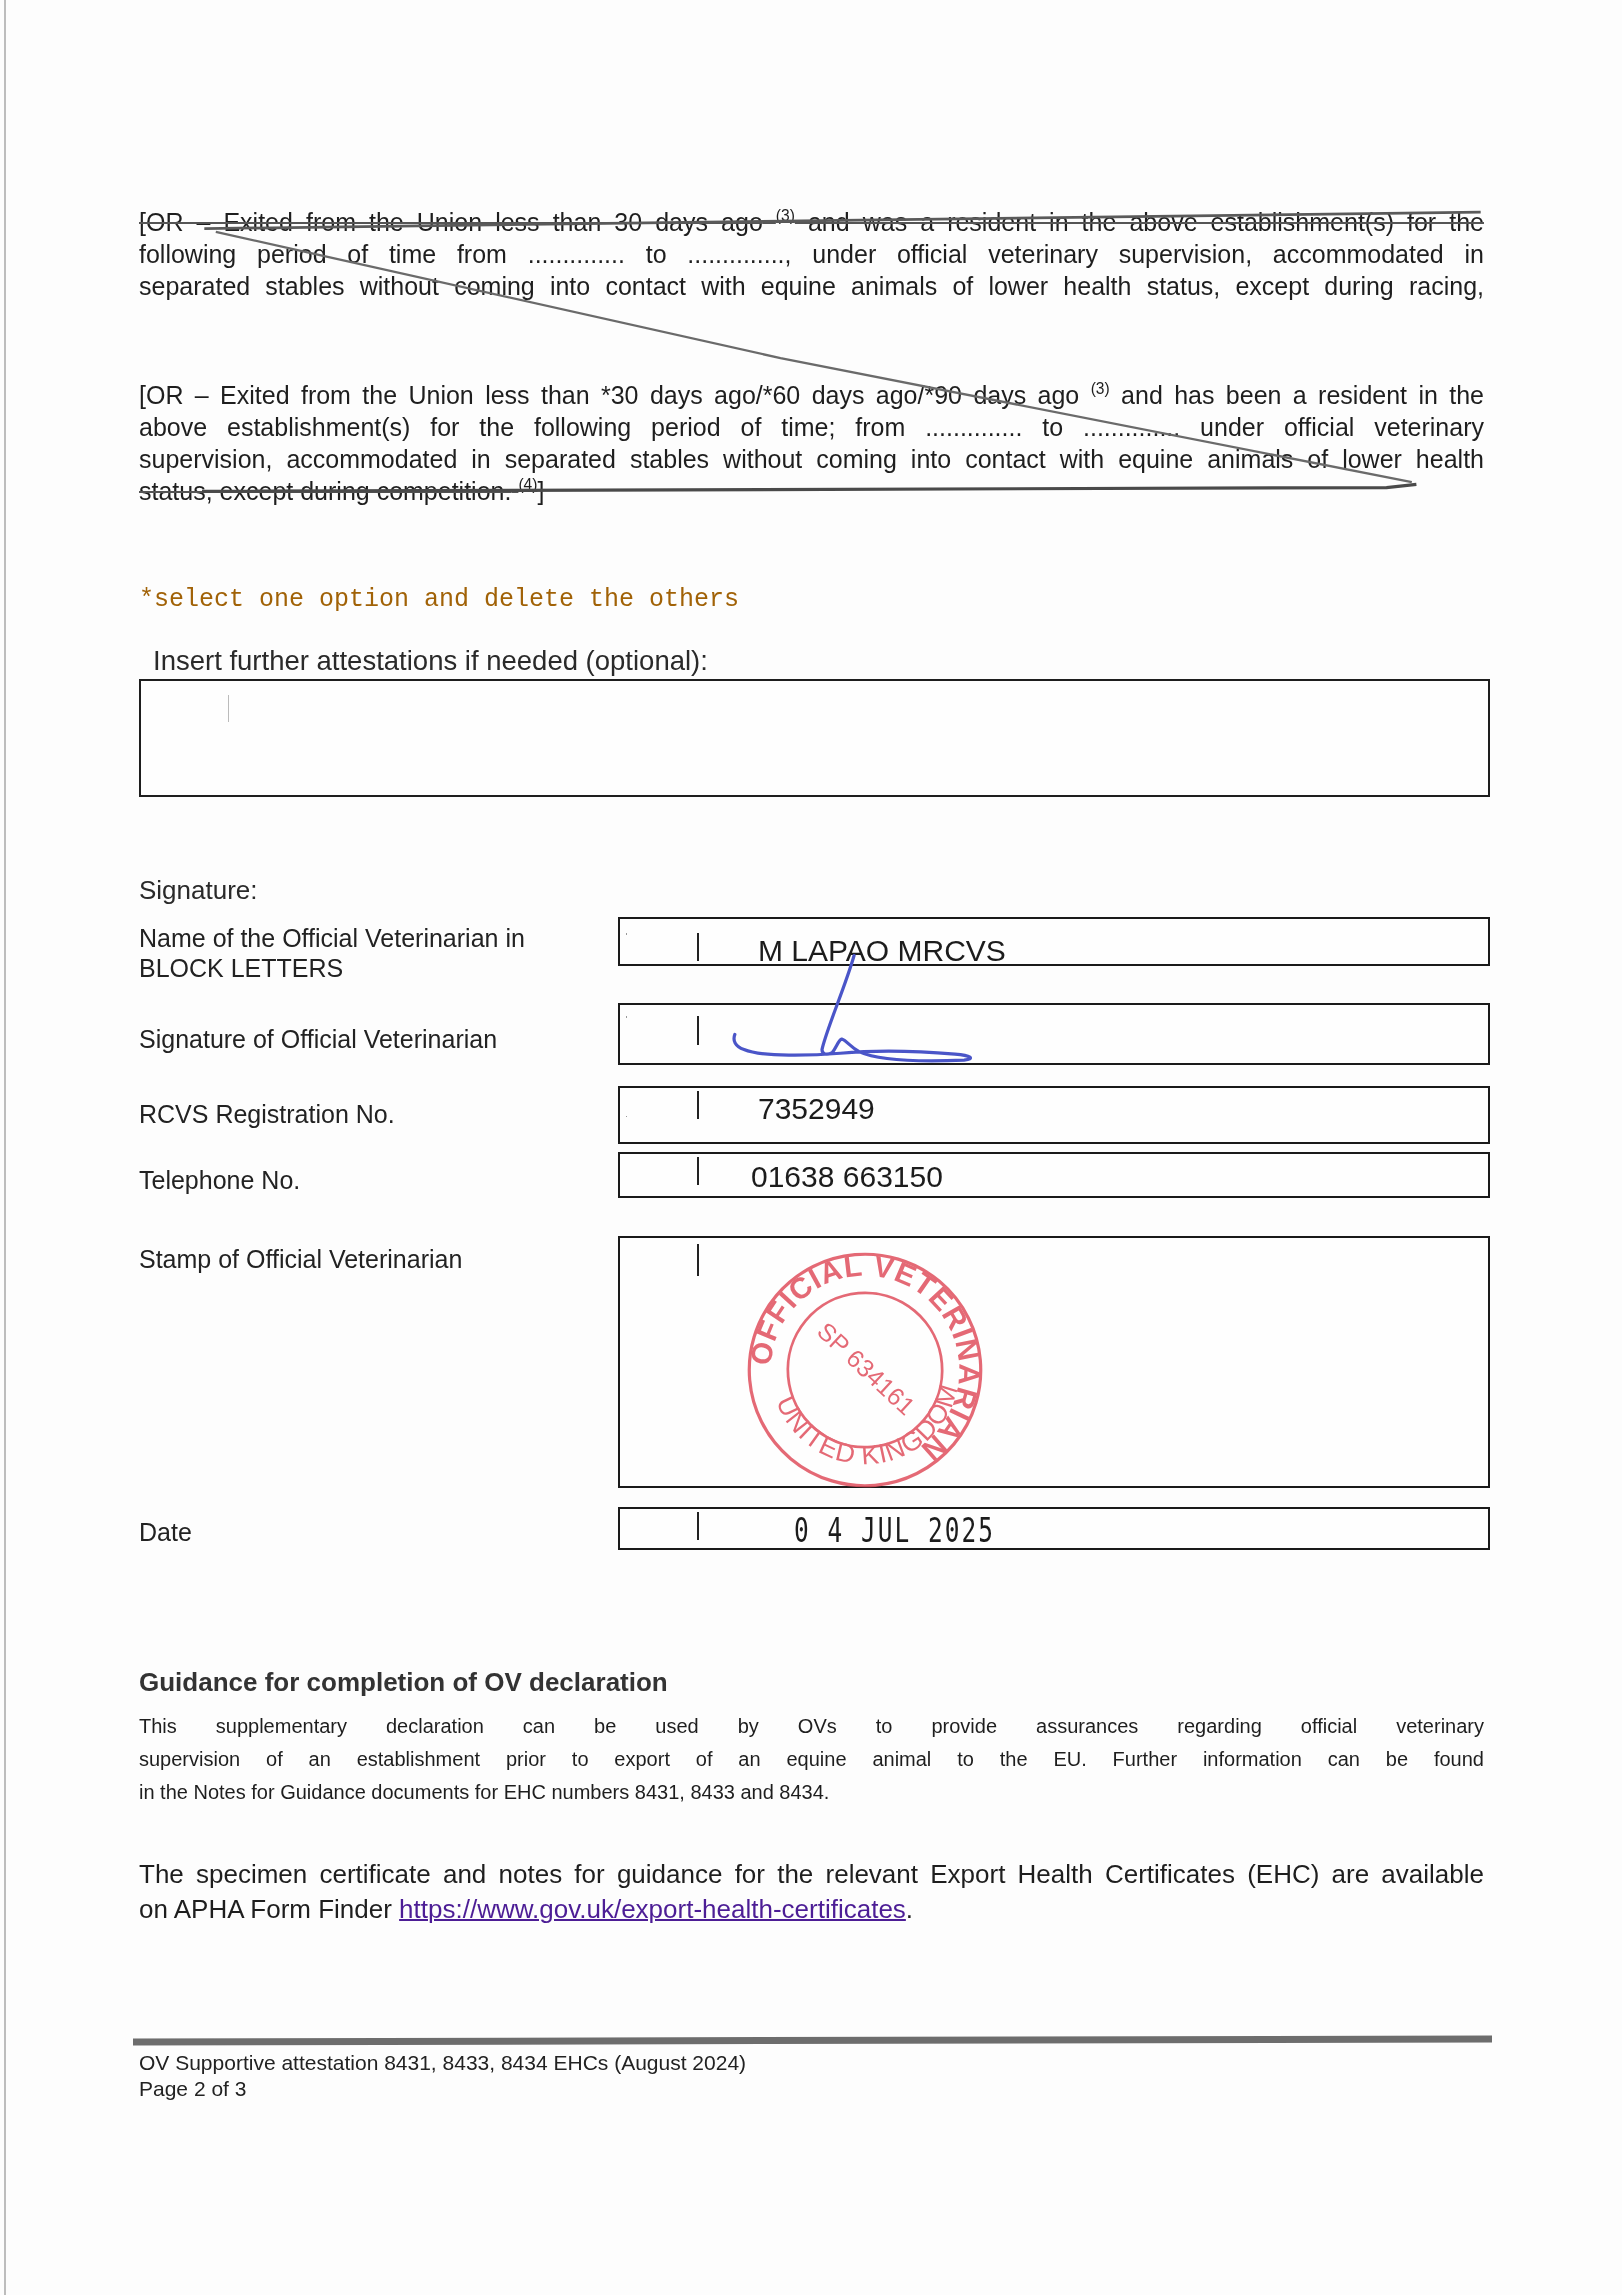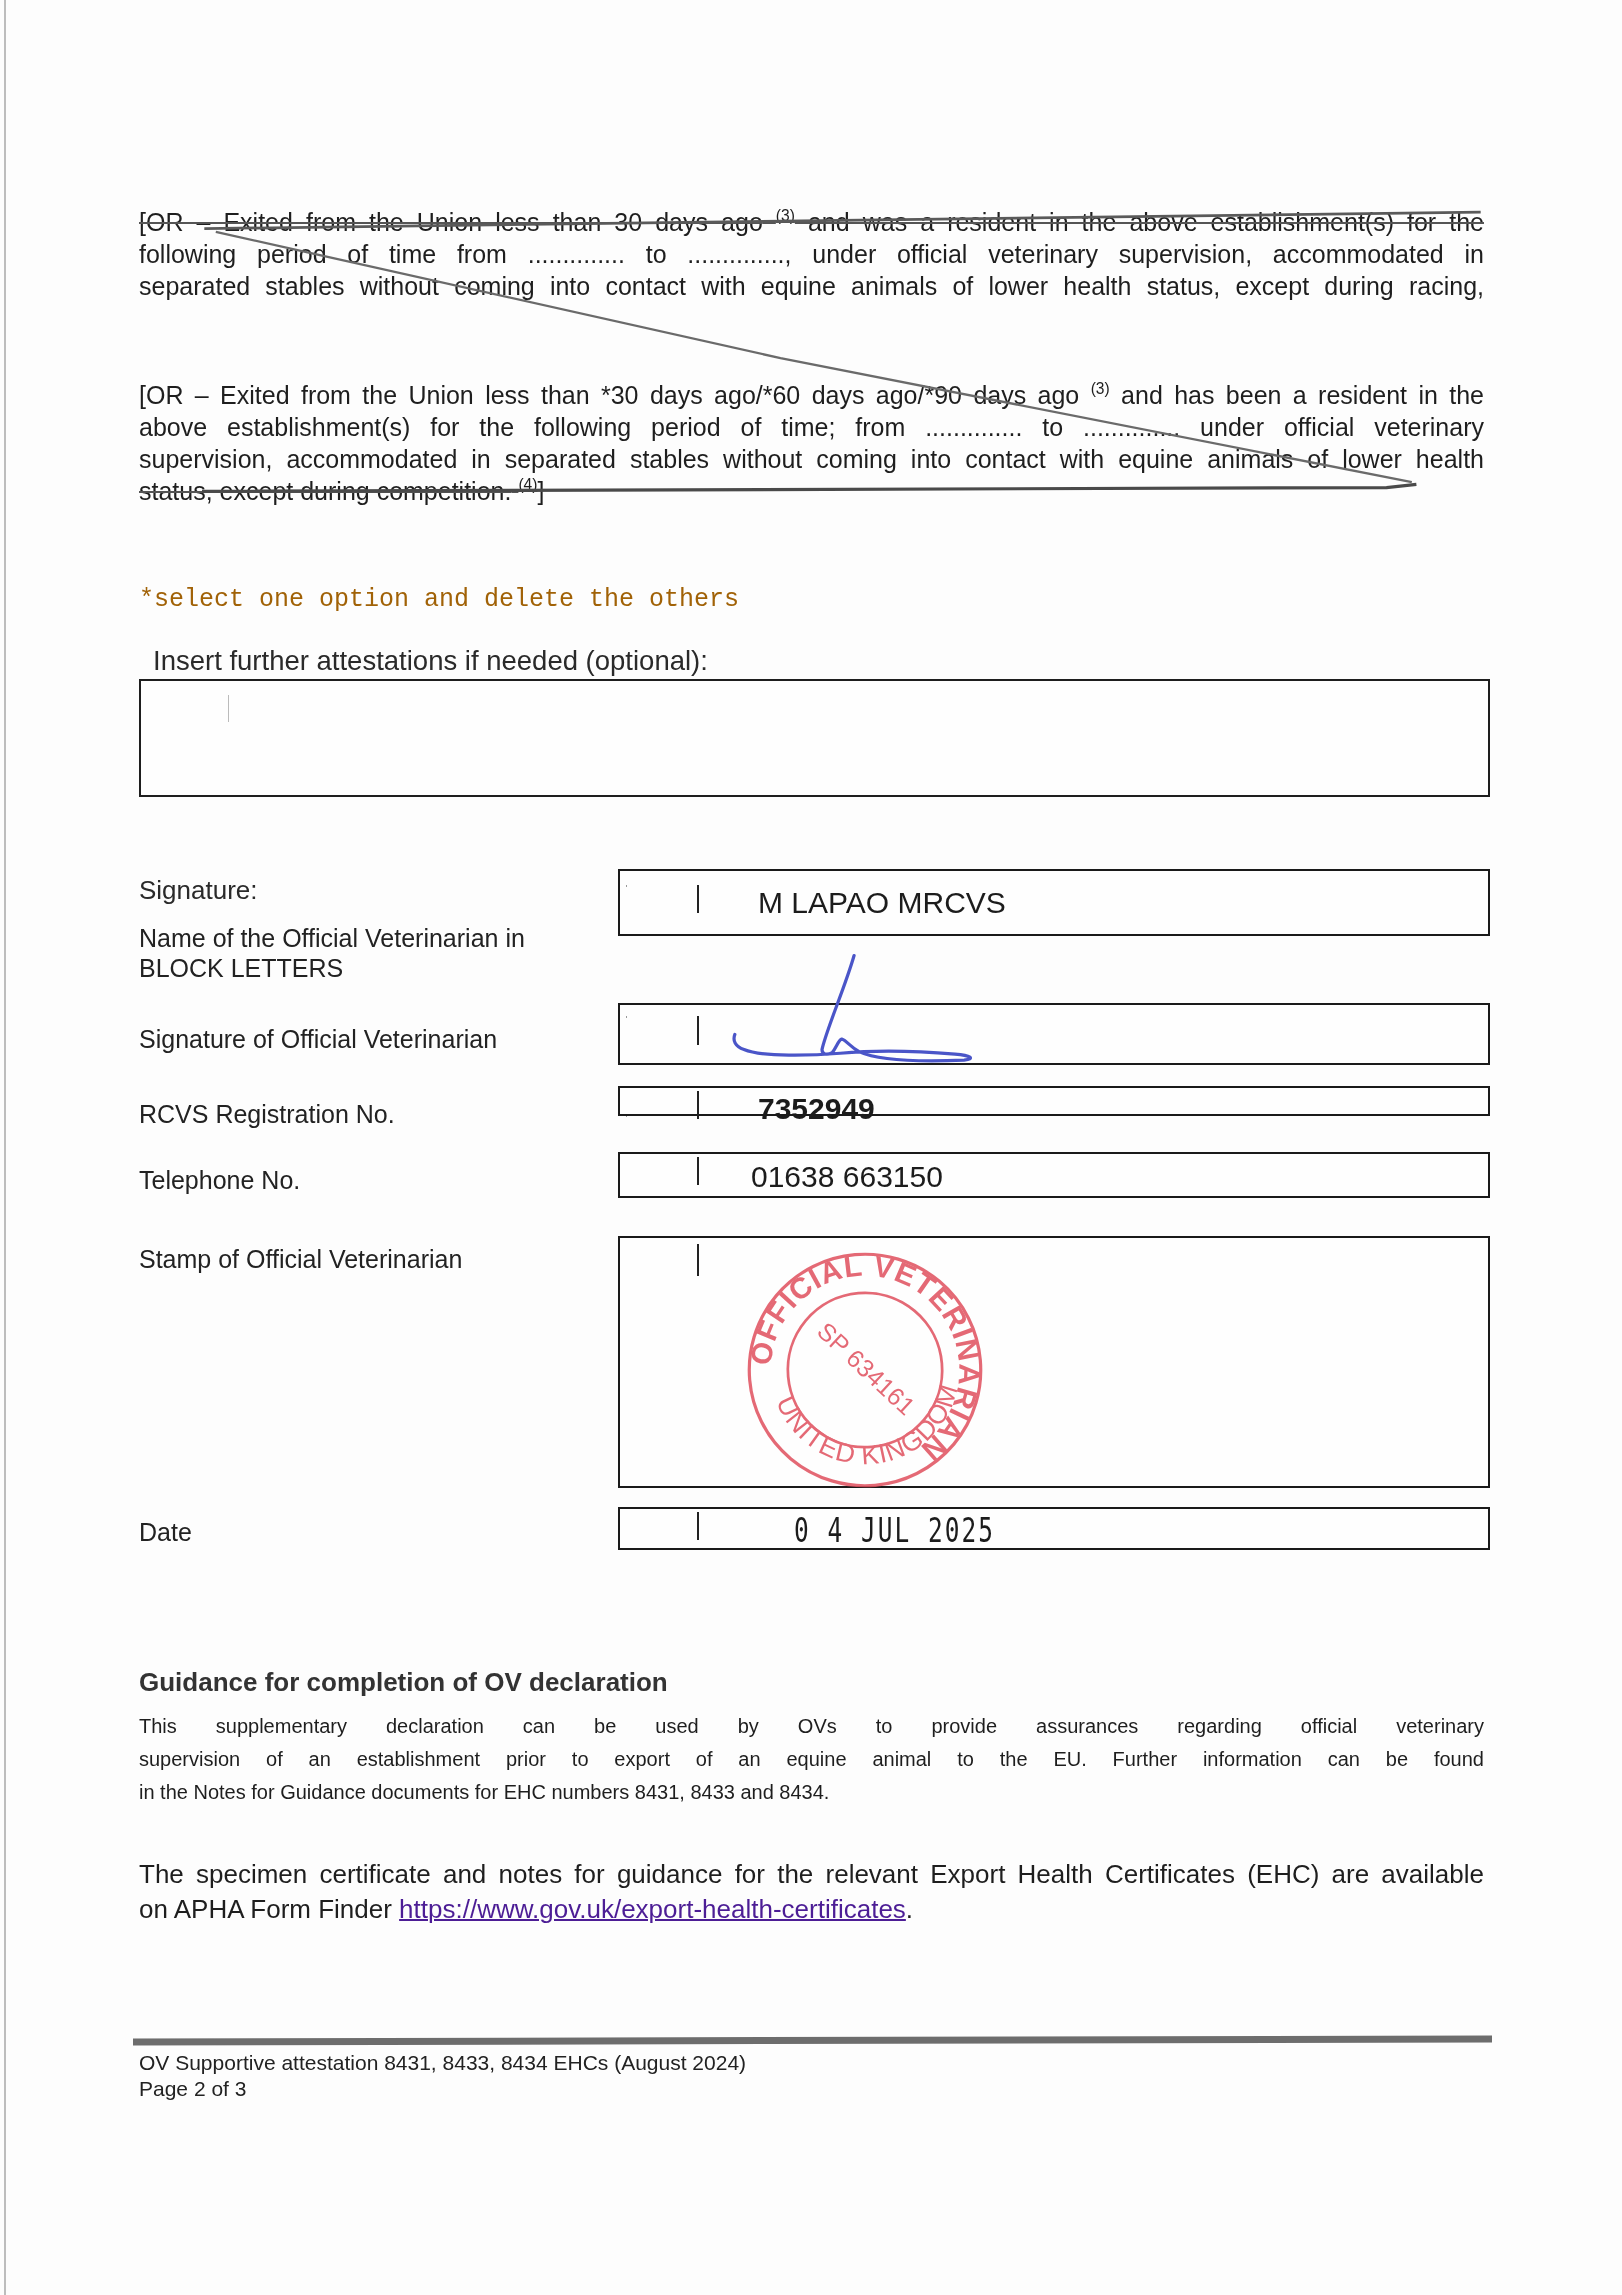--- a/index.html
+++ b/index.html
@@ -149,38 +149,38 @@
 <div class="abs" style="left:139px;top:679px;width:1351px;height:118px;border:2.3px solid #1e1e1e;box-sizing:border-box;background:#fefefe;">
   <div class="abs" style="left:87px;top:13.8px;width:1.4px;height:27.5px;background:#bbb;"></div>
 </div>
 
 <div class="abs heading-bold" style="left:139px;top:875px;font-size:26px;">Signature:</div>
 
 <div class="label" style="top:923px;">
   <div>Name of the Official Veterinarian in</div>
   <div>BLOCK LETTERS</div>
 </div>
-<div class="field-box" style="top:869px;height:67px;text-align:center;">
+<div class="field-box" style="top:917px;height:49px;text-align:center;">
   <div class="dot" style="top:13.8px;"></div>
   <div class="cursor" style="top:13.8px;"></div>
   <div class="field-value" style="top:14.7px;left:138px;">M LAPAO MRCVS</div>
 </div>
 
 <div class="label" style="top:1024px;">Signature of Official Veterinarian</div>
 <div class="field-box" style="top:1003px;height:62px;">
   <div class="dot" style="top:11px;"></div>
   <div class="cursor" style="top:11px;"></div>
 </div>
 
 <svg class="abs" style="left:689px;top:937px;" width="321" height="138" viewBox="0 0 700 300">
   <path d="M 360 40 C 340 110, 300 200, 290 245 C 290 255, 300 258, 312 252 C 322 240, 325 225, 333 222 C 345 226, 352 240, 372 250 C 410 268, 500 272, 600 268 C 625 265, 615 258, 580 255 C 520 250, 420 245, 330 253 C 270 258, 160 262, 120 245 C 100 238, 95 225, 100 212" stroke="#4a55c8" stroke-width="7" fill="none" stroke-linecap="round" stroke-linejoin="round"></path>
 </svg>
 
 <div class="label" style="top:1099px;">RCVS Registration No.</div>
-<div class="field-box" style="top:1086px;height:30px;font-weight:bold;">
+<div class="field-box" style="top:1086px;height:58px;">
   <div class="dot" style="top:27.5px;"></div>
   <div class="cursor" style="top:2.8px;"></div>
   <div class="field-value" style="top:3.7px;left:138px;">7352949</div>
 </div>
 
 <div class="label" style="top:1165px;">Telephone No.</div>
 <div class="field-box" style="top:1152px;height:46px;">
   <div class="cursor" style="top:2.8px;"></div>
   <div class="field-value" style="top:5.5px;left:131px;">01638 663150</div>
 </div>

